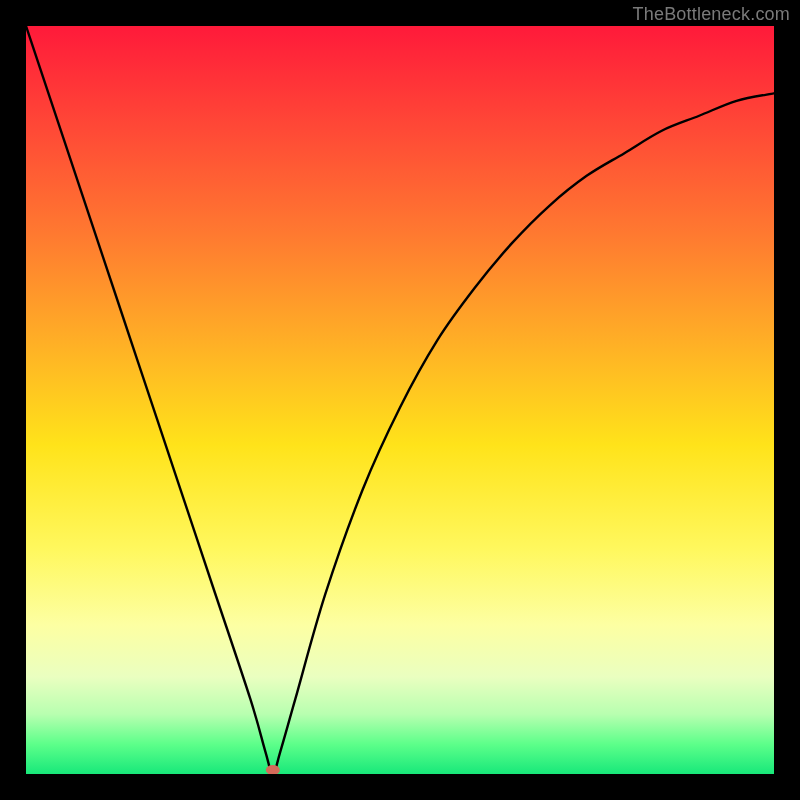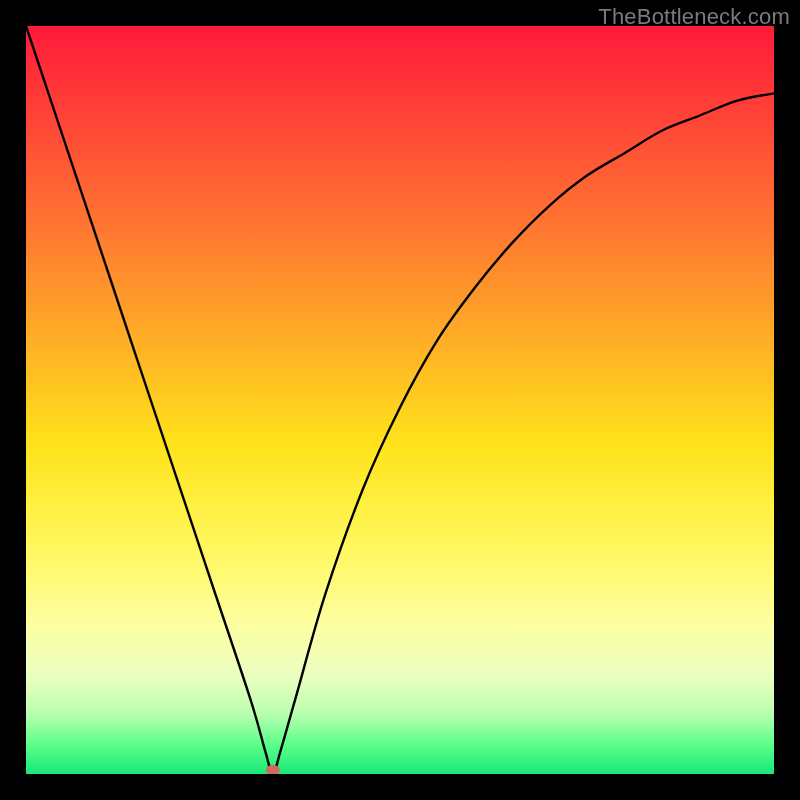--- a/index.html
+++ b/index.html
@@ -41,21 +41,21 @@
     left: 0;
     top: 0;
     width: 748px;
     height: 748px;
   }
   .watermark {
     position: absolute;
     top: 4px;
     right: 10px;
     color: #7a7a7a;
-    font-size: 22px;
+    font-size: 18px;
     font-weight: 500;
     letter-spacing: 0.2px;
     user-select: none;
   }
 </style>
 </head>
 <body>
 
 <div class="frame">
   <div class="plot-area">

